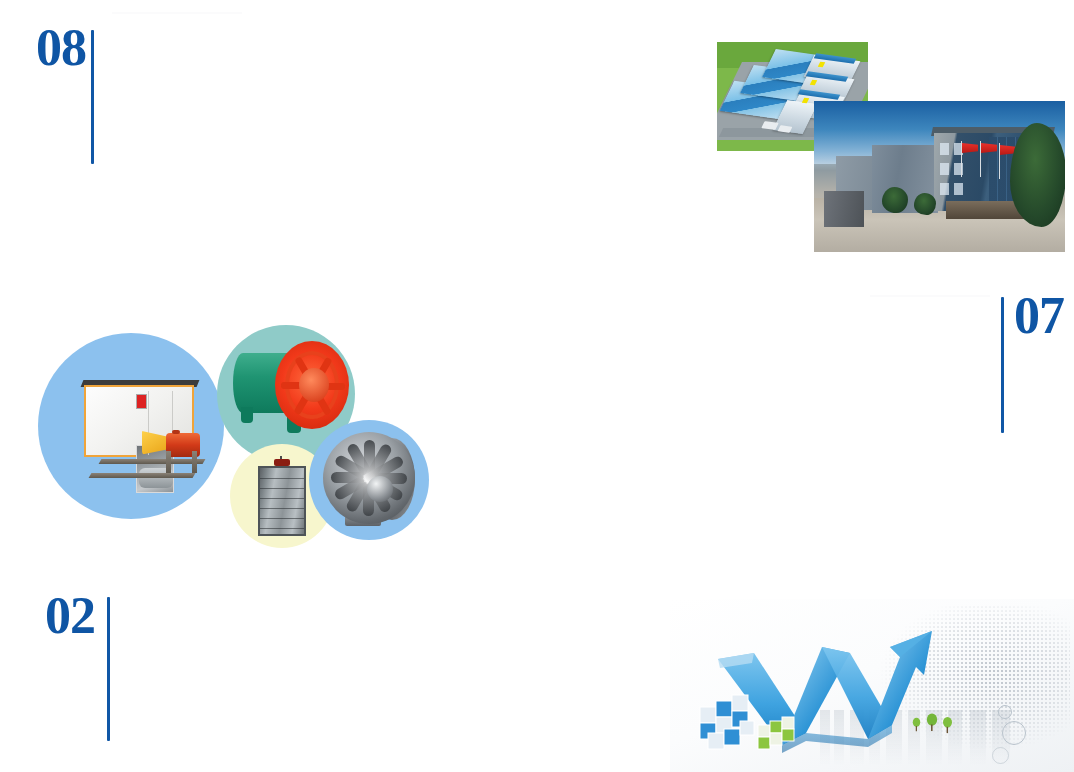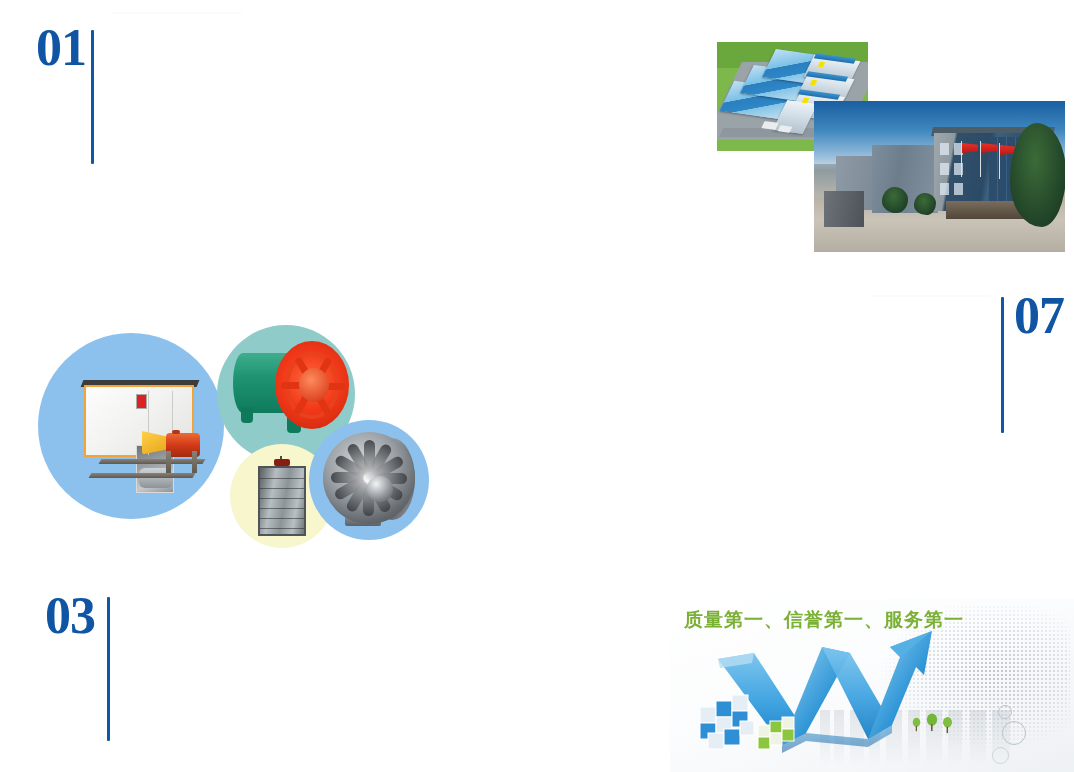--- a/index.html
+++ b/index.html
@@ -345,31 +345,31 @@
 </style>
 </head>
 <body>
 
 <div id="page">
 
   <div class="hairline" id="hairline-top"></div>
   <div class="hairline" id="hairline-mid"></div>
 
   <div class="section-marker" id="marker-01">
-    <span class="sec-num no-select">01</span>
+    <span class="sec-num no-select">08</span>
   </div>
   <div class="sec-rule" id="rule-01"></div>
 
   <div class="sec-rule" id="rule-02"></div>
   <div class="section-marker" id="marker-02">
     <span class="sec-num no-select">07</span>
   </div>
 
   <div class="section-marker" id="marker-03">
-    <span class="sec-num no-select">03</span>
+    <span class="sec-num no-select">02</span>
   </div>
   <div class="sec-rule" id="rule-03"></div>
 
   <div class="photo" id="img-factory-render">
     <div class="fr-ground"></div>
     <div class="fr-road" style="left:4px; top:86px; width:144px; height:9px;"></div>
 
     <div class="fr-hall" style="left:10px; top:44px; width:74px; height:30px;"></div>
     <div class="fr-hall" style="left:30px; top:28px; width:72px; height:28px;"></div>
     <div class="fr-hall" style="left:52px; top:12px; width:70px; height:28px;"></div>
@@ -563,16 +563,15 @@
     </svg>
     <svg class="sb-tree" style="left:272px; top:117px; width:11px; height:18px;" viewBox="0 0 12 20">
       <ellipse cx="6" cy="7" rx="5" ry="6" fill="#7fbf3f"></ellipse>
       <rect x="5" y="12" width="1.6" height="7" fill="#6b5435"></rect>
     </svg>
 
     <div class="sb-bubble" style="left:328px; top:106px; width:12px; height:12px;"></div>
     <div class="sb-bubble" style="left:332px; top:122px; width:22px; height:22px;"></div>
     <div class="sb-bubble" style="left:322px; top:148px; width:15px; height:15px; opacity:.6;"></div>
 
-    <div class="sb-slogan no-select">质量第一、信誉第一、服务第一</div>
   </div>
 
 </div>
 
 </body></html>

